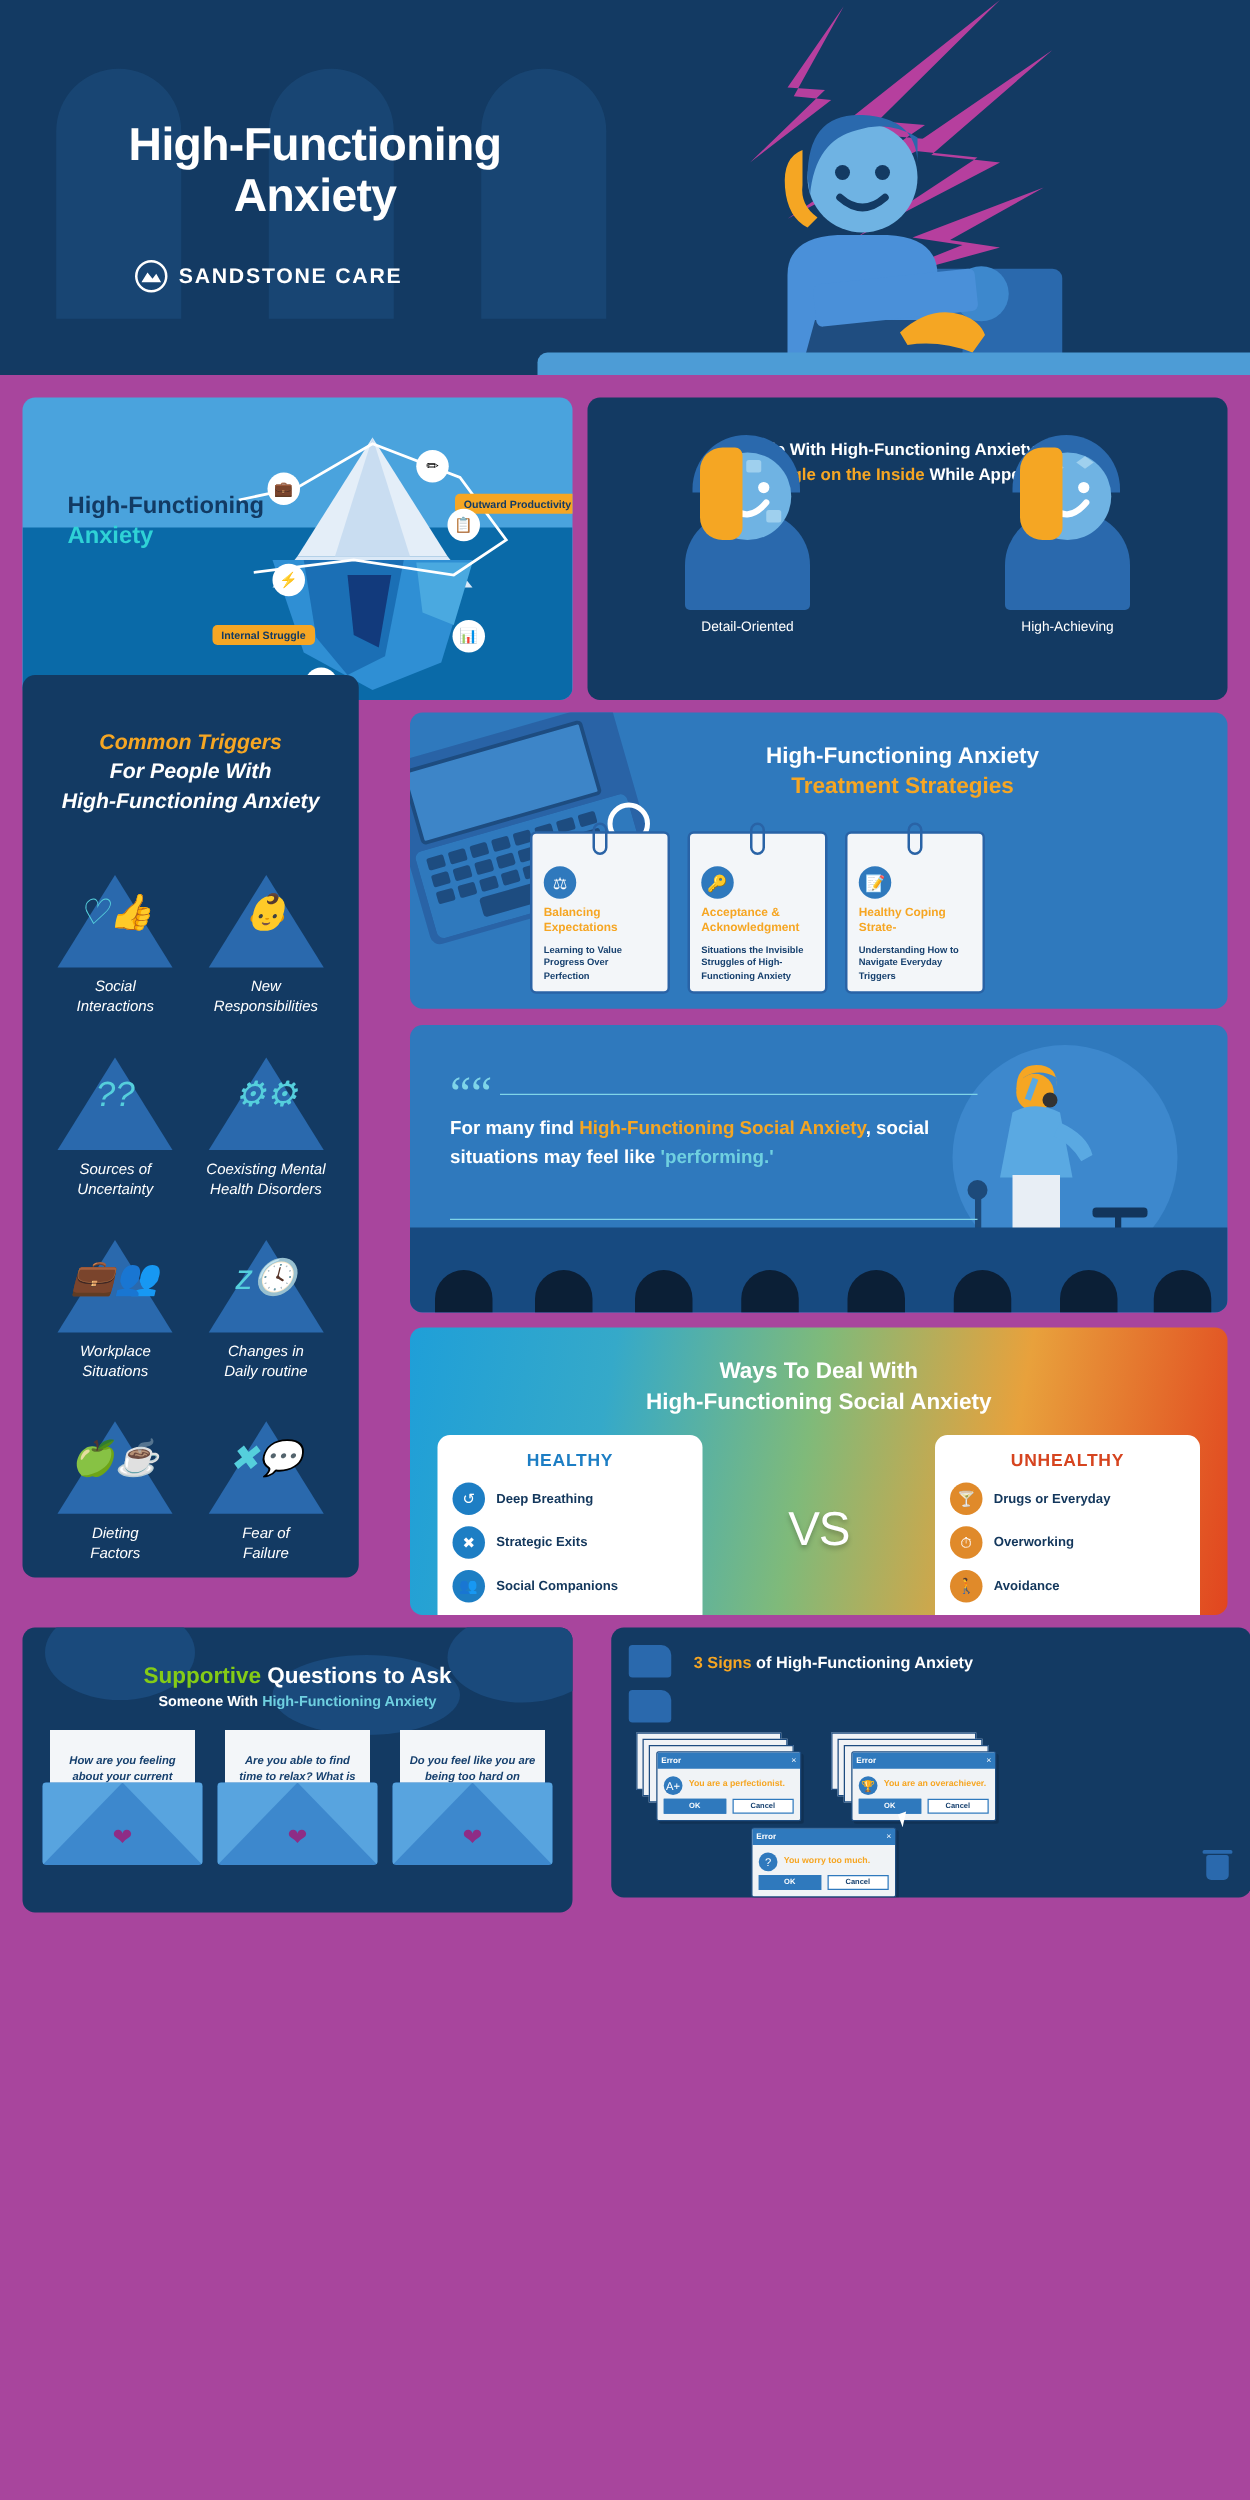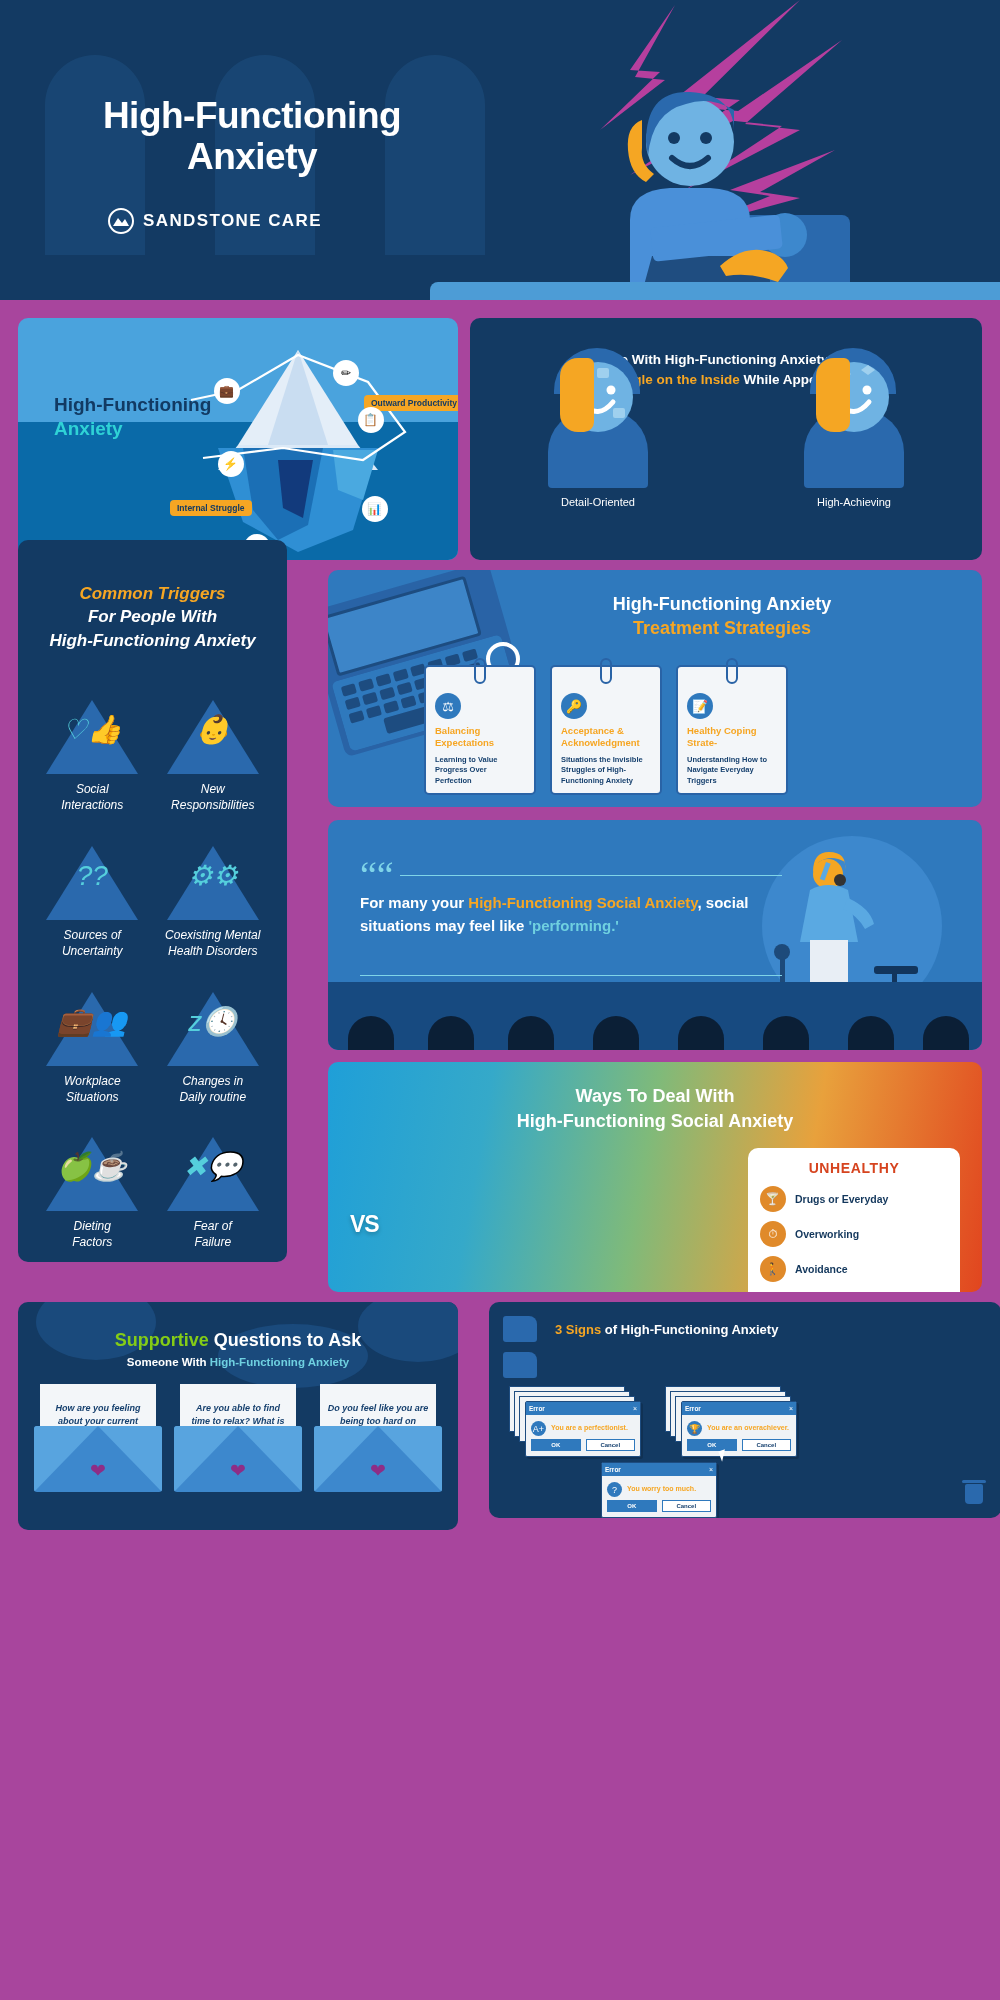--- a/index.html
+++ b/index.html
@@ -123,21 +123,21 @@
     margin:14px 22px 0; }
   .w-box { width:212px; background:#fff; border-radius:10px; padding:12px 12px 10px; }
   .w-title { text-align:center; font-size:14px; font-weight:bold; letter-spacing:.6px;
     margin-bottom:10px; }
   .w-title.g { color:#1d7ec4; } .w-title.r { color:#d6441f; }
   .w-item { display:flex; align-items:center; gap:9px; margin-bottom:9px; }
   .w-ico { width:26px; height:26px; border-radius:50%; flex:none;
     display:flex; align-items:center; justify-content:center; font-size:12px; color:#fff; }
   .w-ico.g { background:#1d7ec4; } .w-ico.r { background:#e08a2a; }
   .w-lbl { font-size:10.5px; color:#13375c; font-weight:bold; }
-  .vs { color:#fff; font-size:23px; font-weight:bold; letter-spacing:-1px;
+  .vs { color:#fff; font-size:38px; font-weight:normal; letter-spacing:-1px;
     text-shadow:0 2px 4px rgba(0,0,0,.25); }
 
   
   #questions { left:18px; top:1302px; width:440px; height:228px; }
   #questions .cloud { position:absolute; background:#1a4a7c; border-radius:50%; }
   .q-h { position:relative; margin:28px 14px 0; text-align:center; color:#fff;
     font-size:18px; font-weight:bold; }
   .q-h .hl { color:#84cc16; }
   .q-sub { position:relative; text-align:center; color:#fff; font-size:11.5px;
     font-weight:bold; margin-top:5px; }
@@ -445,21 +445,21 @@
       <rect x="66" y="140" width="16" height="14" rx="4" fill="#fff"></rect>
       <path d="M82 50 q22 10 26 26 l-9 5 q-8 -14 -22 -20 Z" fill="#5aa9e2"></path>
       <circle cx="74" cy="32" r="6" fill="#333"></circle>
       <rect x="60" y="14" width="5" height="18" fill="#5aa9e2" transform="rotate(20 60 14)"></rect>
       <rect x="14" y="108" width="5" height="50" fill="#1d4a7a"></rect>
       <circle cx="16" cy="104" r="8" fill="#1d4a7a"></circle>
     </svg>
     <div class="q-mark">““</div>
     <div class="q-rule"></div>
     <div class="q-text">
-      <span>For many your </span><span class="hl">High-Functioning Social Anxiety</span><span>, social situations may feel like </span><span class="hl2">'performing.'</span>
+      <span>For many find </span><span class="hl">High-Functioning Social Anxiety</span><span>, social situations may feel like </span><span class="hl2">'performing.'</span>
     </div>
     <div class="q-rule2"></div>
     <div class="stage"></div>
     <div class="crowd">
       <i style="left:20px"></i>
       <i style="left:100px"></i>
       <i style="left:180px"></i>
       <i style="left:265px"></i>
       <i style="left:350px"></i>
       <i style="left:435px"></i>
@@ -467,20 +467,35 @@
       <i style="left:595px"></i>
     </div>
   </div>
 
   <div class="card" id="ways">
     <div class="ways-h">
       <span>Ways To Deal With</span><br>
       <span>High-Functioning Social Anxiety</span>
     </div>
     <div class="ways-row">
+      <div class="w-box">
+        <div class="w-title g">HEALTHY</div>
+        <div class="w-item">
+          <span class="w-ico g">↺</span>
+          <span class="w-lbl">Deep Breathing</span>
+        </div>
+        <div class="w-item">
+          <span class="w-ico g">✖</span>
+          <span class="w-lbl">Strategic Exits</span>
+        </div>
+        <div class="w-item">
+          <span class="w-ico g">👥</span>
+          <span class="w-lbl">Social Companions</span>
+        </div>
+      </div>
       <div class="vs">VS</div>
       <div class="w-box">
         <div class="w-title r">UNHEALTHY</div>
         <div class="w-item">
           <span class="w-ico r">🍸</span>
           <span class="w-lbl">Drugs or Everyday</span>
         </div>
         <div class="w-item">
           <span class="w-ico r">⏱</span>
           <span class="w-lbl">Overworking</span>

